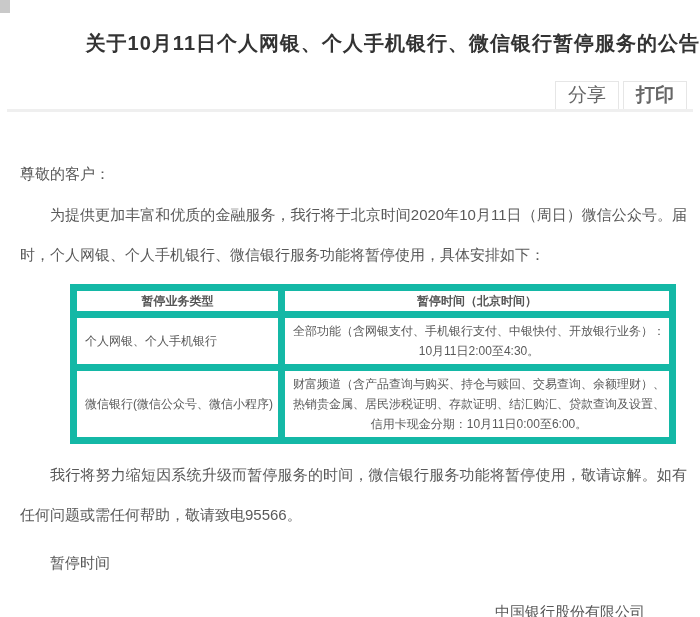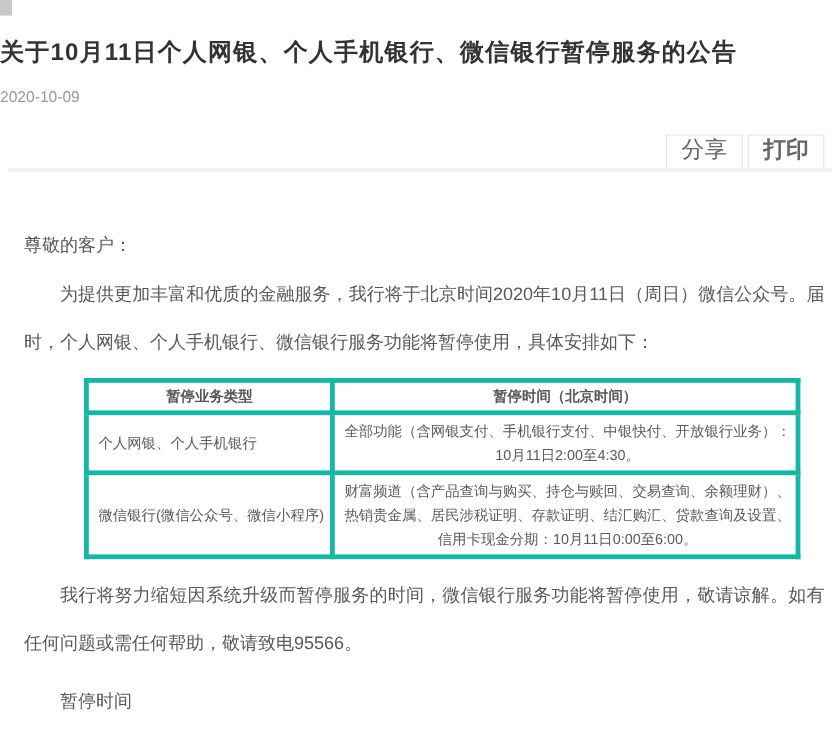--- a/index.html
+++ b/index.html
@@ -5,42 +5,42 @@
   * { margin:0; padding:0; box-sizing:border-box; }
   html,body { width:700px; height:617px; background:#ffffff; overflow:hidden;
     font-family:"Liberation Sans","DejaVu Sans",sans-serif; color:#595959; }
 
   .page { position:relative; width:700px; height:617px; background:#fff; }
 
   .corner-artifact { position:absolute; left:0; top:0; width:10px; height:13px;
     background:#c9c9c9; }
 
   
-  .doc-header { padding-top:30px; text-align:left; }
+  .doc-header { padding-top:30px; text-align:right; }
   .doc-title { font-size:20px; font-weight:bold; color:#333333; letter-spacing:1px; }
   .doc-date { margin-top:16px; font-size:13px; color:#999999; }
 
   
   .toolbar { margin-top:24px; height:28px; display:flex; justify-content:flex-end;
     padding-right:13px; }
   .tool-btn { min-width:47px; height:28px; line-height:26px; text-align:center;
     background:#ffffff; border:1px solid #e6e6e6; border-bottom:none;
     font-size:19px; color:#666666; padding:0 12px; cursor:pointer; }
   .tool-btn + .tool-btn { margin-left:4px;font-weight:bold; }
   .divider { height:3px; background:#efefef; margin:0 7px; }
 
   
   .content { padding:47px 13px 0 20px; font-size:15px; color:#595959; }
   .salutation { line-height:30px; }
   .para { text-indent:2em; line-height:40px; margin-top:6px; text-align:justify; }
 
   
   table.suspend-table { border-collapse:collapse; margin:9px 0 0 50px;
     font-size:12px; color:#5a5a5a; }
-  table.suspend-table th, table.suspend-table td { border:4px solid #14b8a6; }
+  table.suspend-table th, table.suspend-table td { border:7px solid #14b8a6; }
   table.suspend-table th { height:27px; text-align:center; font-weight:bold;
     color:#555555; padding:0 6px; }
   td.cell-type { width:200px; padding:4px 5px 4px 8px; white-space:nowrap;
     vertical-align:middle; }
   td.cell-time { width:385px; padding:3px 4px 3px 8px; vertical-align:middle; }
   td.cell-time .tline { line-height:20px; white-space:nowrap;text-align:center; }
 
   .closing { margin-top:11px; }
   .announce { text-indent:2em; line-height:30px; margin-top:13px; }
 
@@ -50,21 +50,20 @@
 </style>
 </head>
 <body>
 
 <div class="page">
 
   <div class="corner-artifact"></div>
 
   <div class="doc-header">
     <div class="doc-title">关于10月11日个人网银、个人手机银行、微信银行暂停服务的公告</div>
-    <div class="doc-date">2020-10-09</div>
   </div>
 
   <div class="toolbar">
     <div class="tool-btn">分享</div>
     <div class="tool-btn">打印</div>
   </div>
   <div class="divider"></div>
 
   <div class="content">
 

